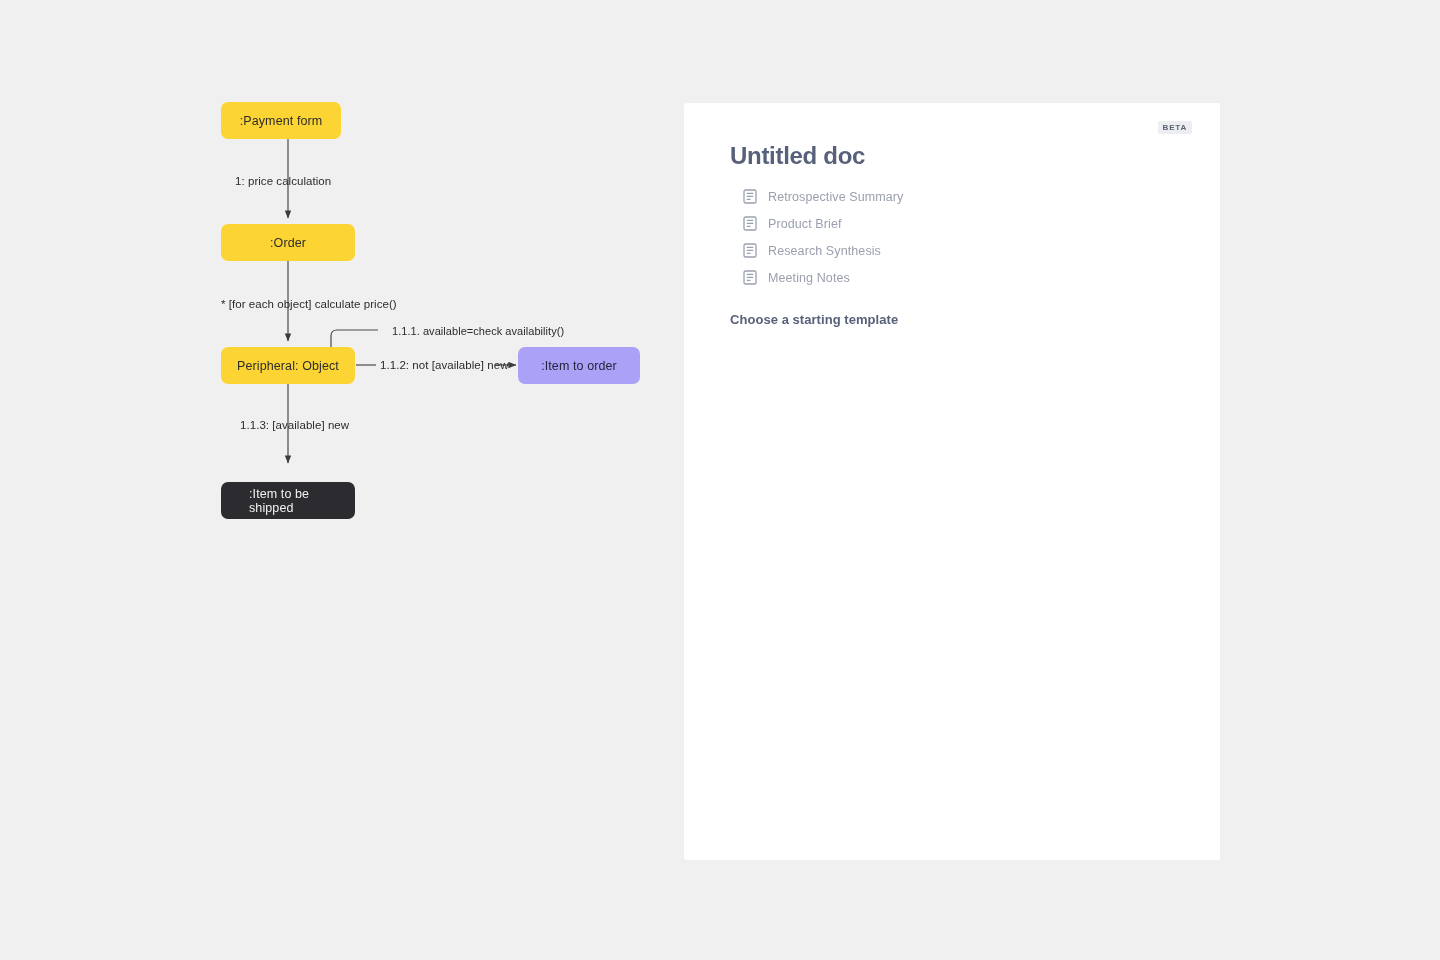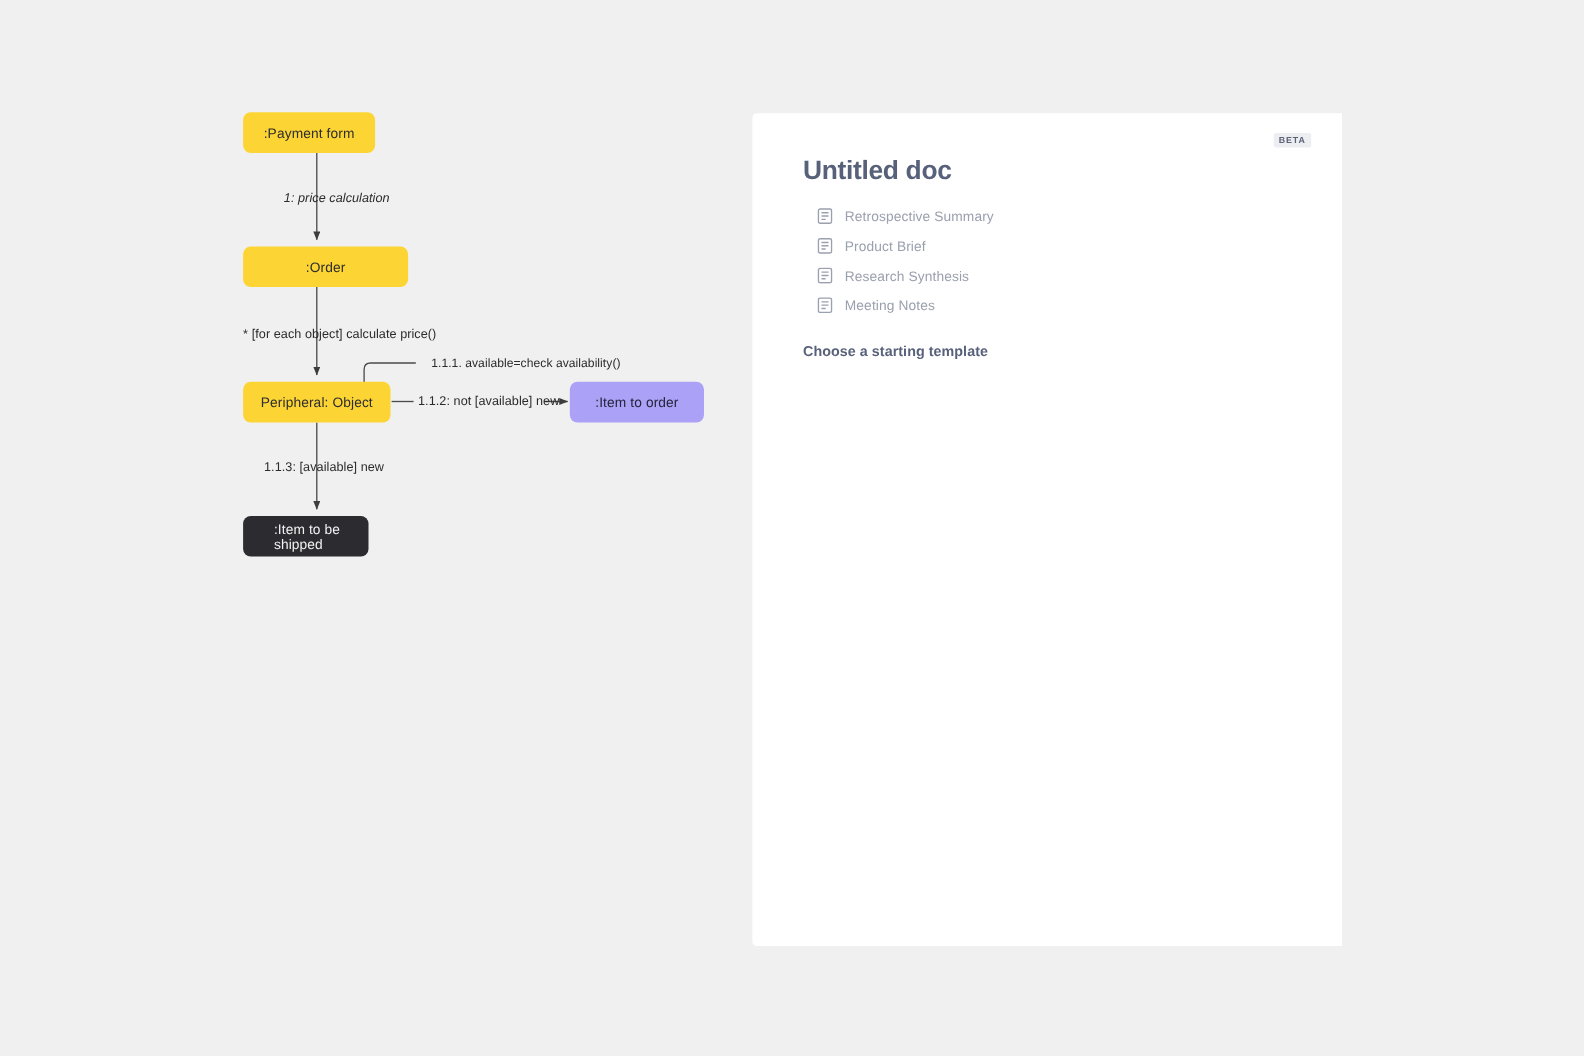--- a/index.html
+++ b/index.html
@@ -147,37 +147,37 @@
     <line x1="356" y1="365" x2="376" y2="365" stroke="#4a4a4a" stroke-width="1.2"></line>
     <line x1="495" y1="365" x2="516" y2="365" stroke="#4a4a4a" stroke-width="1.2" marker-end="url(#arrowhead)"></line>
 
     <line x1="288" y1="384" x2="288" y2="463" stroke="#4a4a4a" stroke-width="1.2" marker-end="url(#arrowhead)"></line>
   </svg>
 
   <div class="node-box node-yellow" style="left:221px; top:102px; width:120px; height:37px;">
     <span>:Payment form</span>
   </div>
 
-  <div class="node-box node-yellow" style="left:221px; top:224px; width:150px; height:37px;">
+  <div class="node-box node-yellow" style="left:221px; top:224px; width:134px; height:37px;">
     <span>:Order</span>
   </div>
 
   <div class="node-box node-yellow" style="left:221px; top:347px; width:134px; height:37px;">
     <span>Peripheral: Object</span>
   </div>
 
   <div class="node-box node-purple" style="left:518px; top:347px; width:122px; height:37px;">
     <span>:Item to order</span>
   </div>
 
-  <div class="node-box node-dark" style="left:221px; top:469px; width:114px; height:37px;padding-left:28px;">
+  <div class="node-box node-dark" style="left:221px; top:482px; width:134px; height:37px;padding-left:28px;">
     <span>:Item to be shipped</span>
   </div>
 
-  <div class="edge-label" style="left:258px; top:175px;font-style:italic;">1: price calculation</div>
+  <div class="edge-label" style="left:235px; top:175px;">1: price calculation</div>
 
   <div class="edge-label" style="left:221px; top:298px;">* [for each object] calculate price()</div>
 
   <div class="edge-label" style="left:392px; top:325px; font-size:11px;">1.1.1. available=check availability()</div>
 
   <div class="edge-label" style="left:380px; top:359px;">1.1.2: not [available] new</div>
 
   <div class="edge-label" style="left:240px; top:419px;">1.1.3: [available] new</div>
 </div>
 

